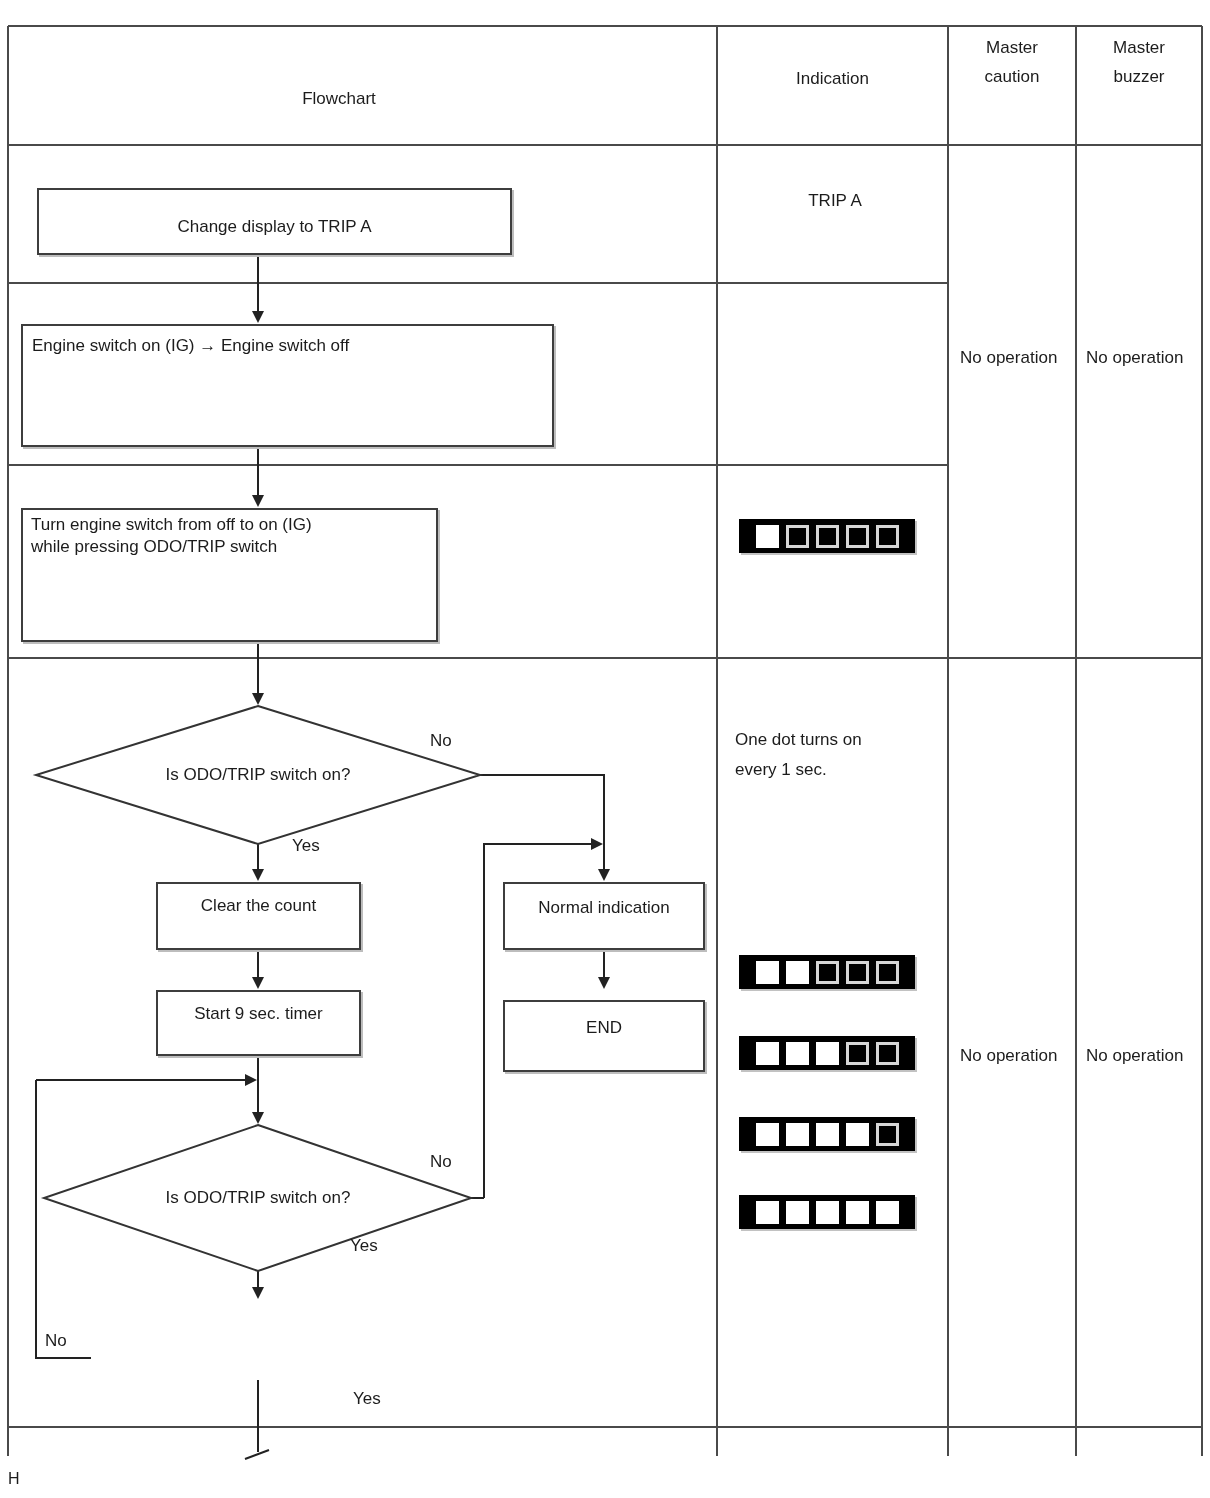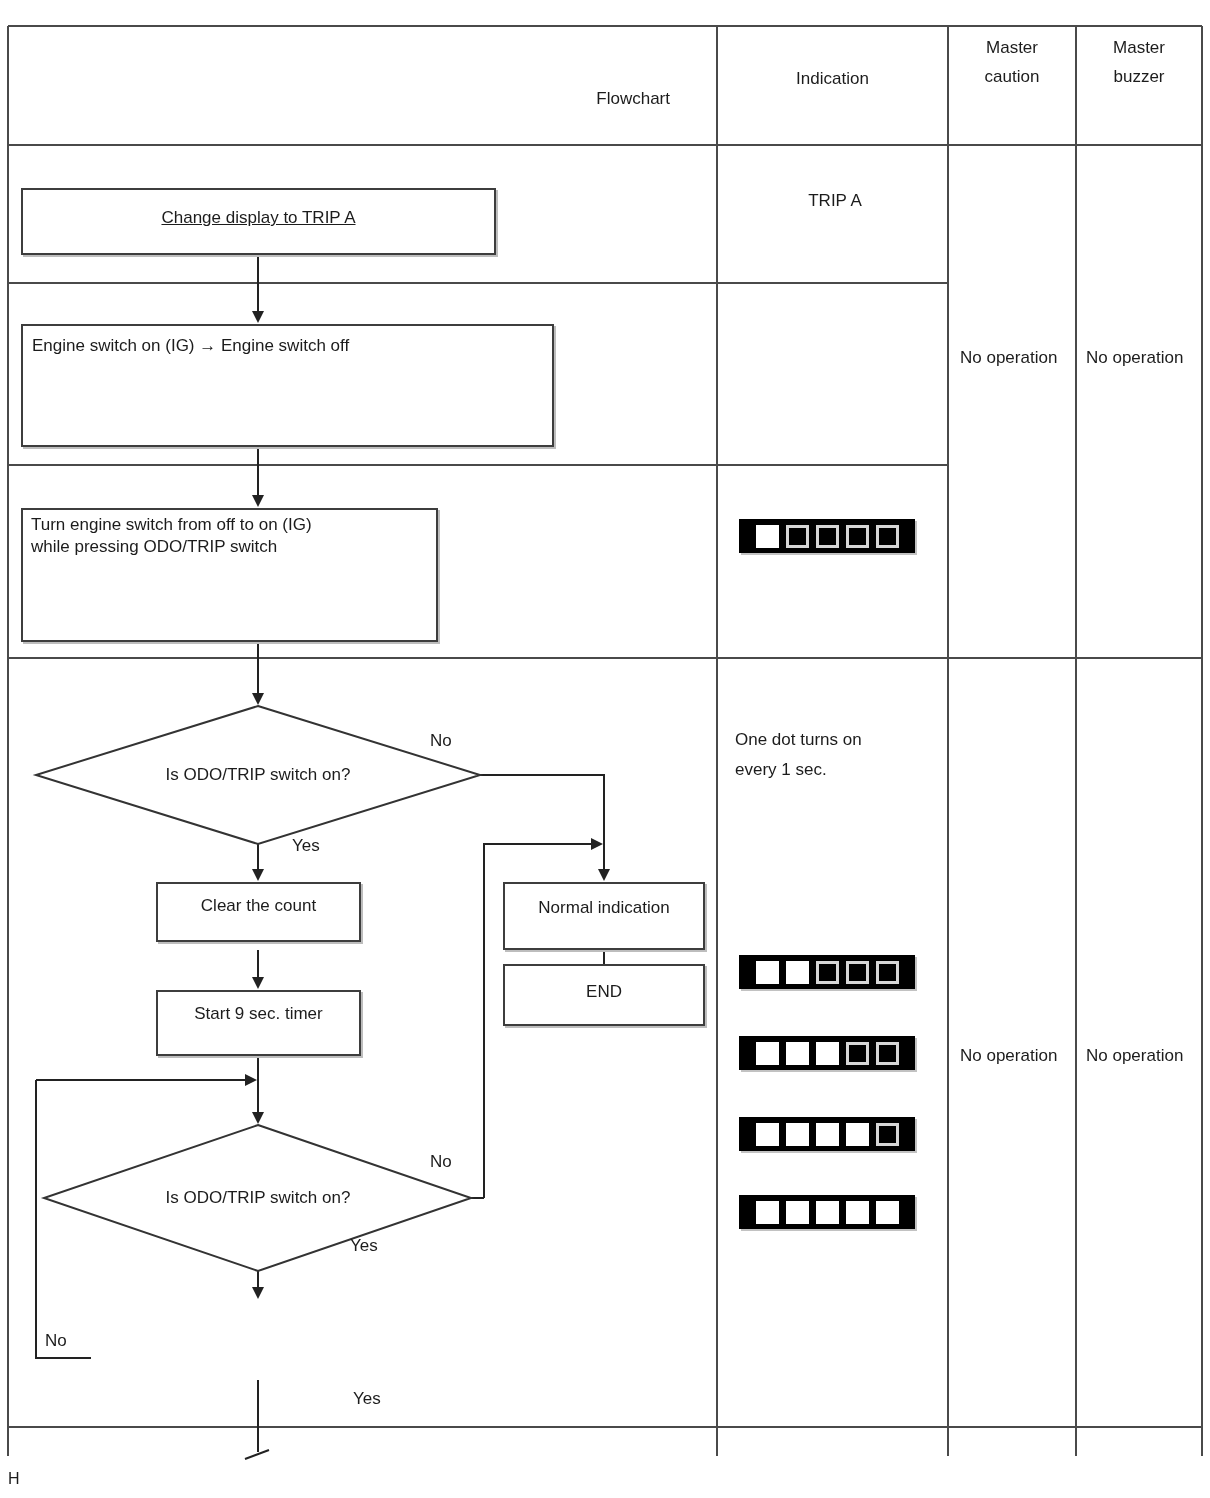--- a/index.html
+++ b/index.html
@@ -72,35 +72,35 @@
       <polygon points="591,838 591,850 603,844"></polygon>
       <polygon points="252,1287 264,1287 258,1299"></polygon>
     </g>
 
     <g fill="#ffffff" stroke="#333" stroke-width="2">
       <polygon points="258,706 480,775 258,844 36,775"></polygon>
       <polygon points="258,1125 471,1198 258,1271 44,1198"></polygon>
     </g>
   </svg>
 
-  <div class="txt center" style="left:8px;top:84px;width:662px;text-align:right;">Flowchart</div>
+  <div class="txt center" style="left:8px;top:84px;width:662px;">Flowchart</div>
   <div class="txt center" style="left:717px;top:64px;width:231px;">Indication</div>
   <div class="txt center pre" style="left:948px;top:33px;width:128px;">Master
 caution</div>
   <div class="txt center pre" style="left:1076px;top:33px;width:126px;">Master
 buzzer</div>
 
-  <div class="pbox center" style="left:21px;top:188px;width:475px;height:67px;padding-top:13px;text-decoration:underline;">Change display to TRIP A</div>
+  <div class="pbox center" style="left:37px;top:188px;width:475px;height:67px;padding-top:22px;">Change display to TRIP A</div>
   <div class="pbox" style="left:21px;top:324px;width:533px;height:123px;padding:5px 0 0 9px;">Engine switch on (IG) → Engine switch off</div>
   <div class="pbox pre" style="left:21px;top:508px;width:417px;height:134px;padding:4px 0 0 8px;line-height:22px;">Turn engine switch from off to on (IG)
 while pressing ODO/TRIP switch</div>
-  <div class="pbox center" style="left:156px;top:882px;width:205px;height:60px;padding-top:7px;">Clear the count</div>
+  <div class="pbox center" style="left:156px;top:882px;width:205px;height:68px;padding-top:7px;">Clear the count</div>
   <div class="pbox center" style="left:156px;top:990px;width:205px;height:66px;padding-top:7px;">Start 9 sec. timer</div>
   <div class="pbox center" style="left:503px;top:882px;width:202px;height:68px;padding-top:9px;">Normal indication</div>
-  <div class="pbox center" style="left:503px;top:964px;width:202px;height:62px;padding-top:11px;">END</div>
+  <div class="pbox center" style="left:503px;top:1000px;width:202px;height:72px;padding-top:11px;">END</div>
 
   <div class="txt center" style="left:68px;top:763px;width:380px;line-height:24px;">Is ODO/TRIP switch on?</div>
   <div class="txt center" style="left:60px;top:1186px;width:396px;line-height:24px;">Is ODO/TRIP switch on?</div>
 
   <div class="lbl" style="left:430px;top:729px;">No</div>
   <div class="lbl" style="left:292px;top:834px;">Yes</div>
   <div class="lbl" style="left:430px;top:1150px;">No</div>
   <div class="lbl" style="left:350px;top:1234px;">Yes</div>
   <div class="lbl" style="left:45px;top:1329px;">No</div>
   <div class="lbl" style="left:353px;top:1387px;">Yes</div>

